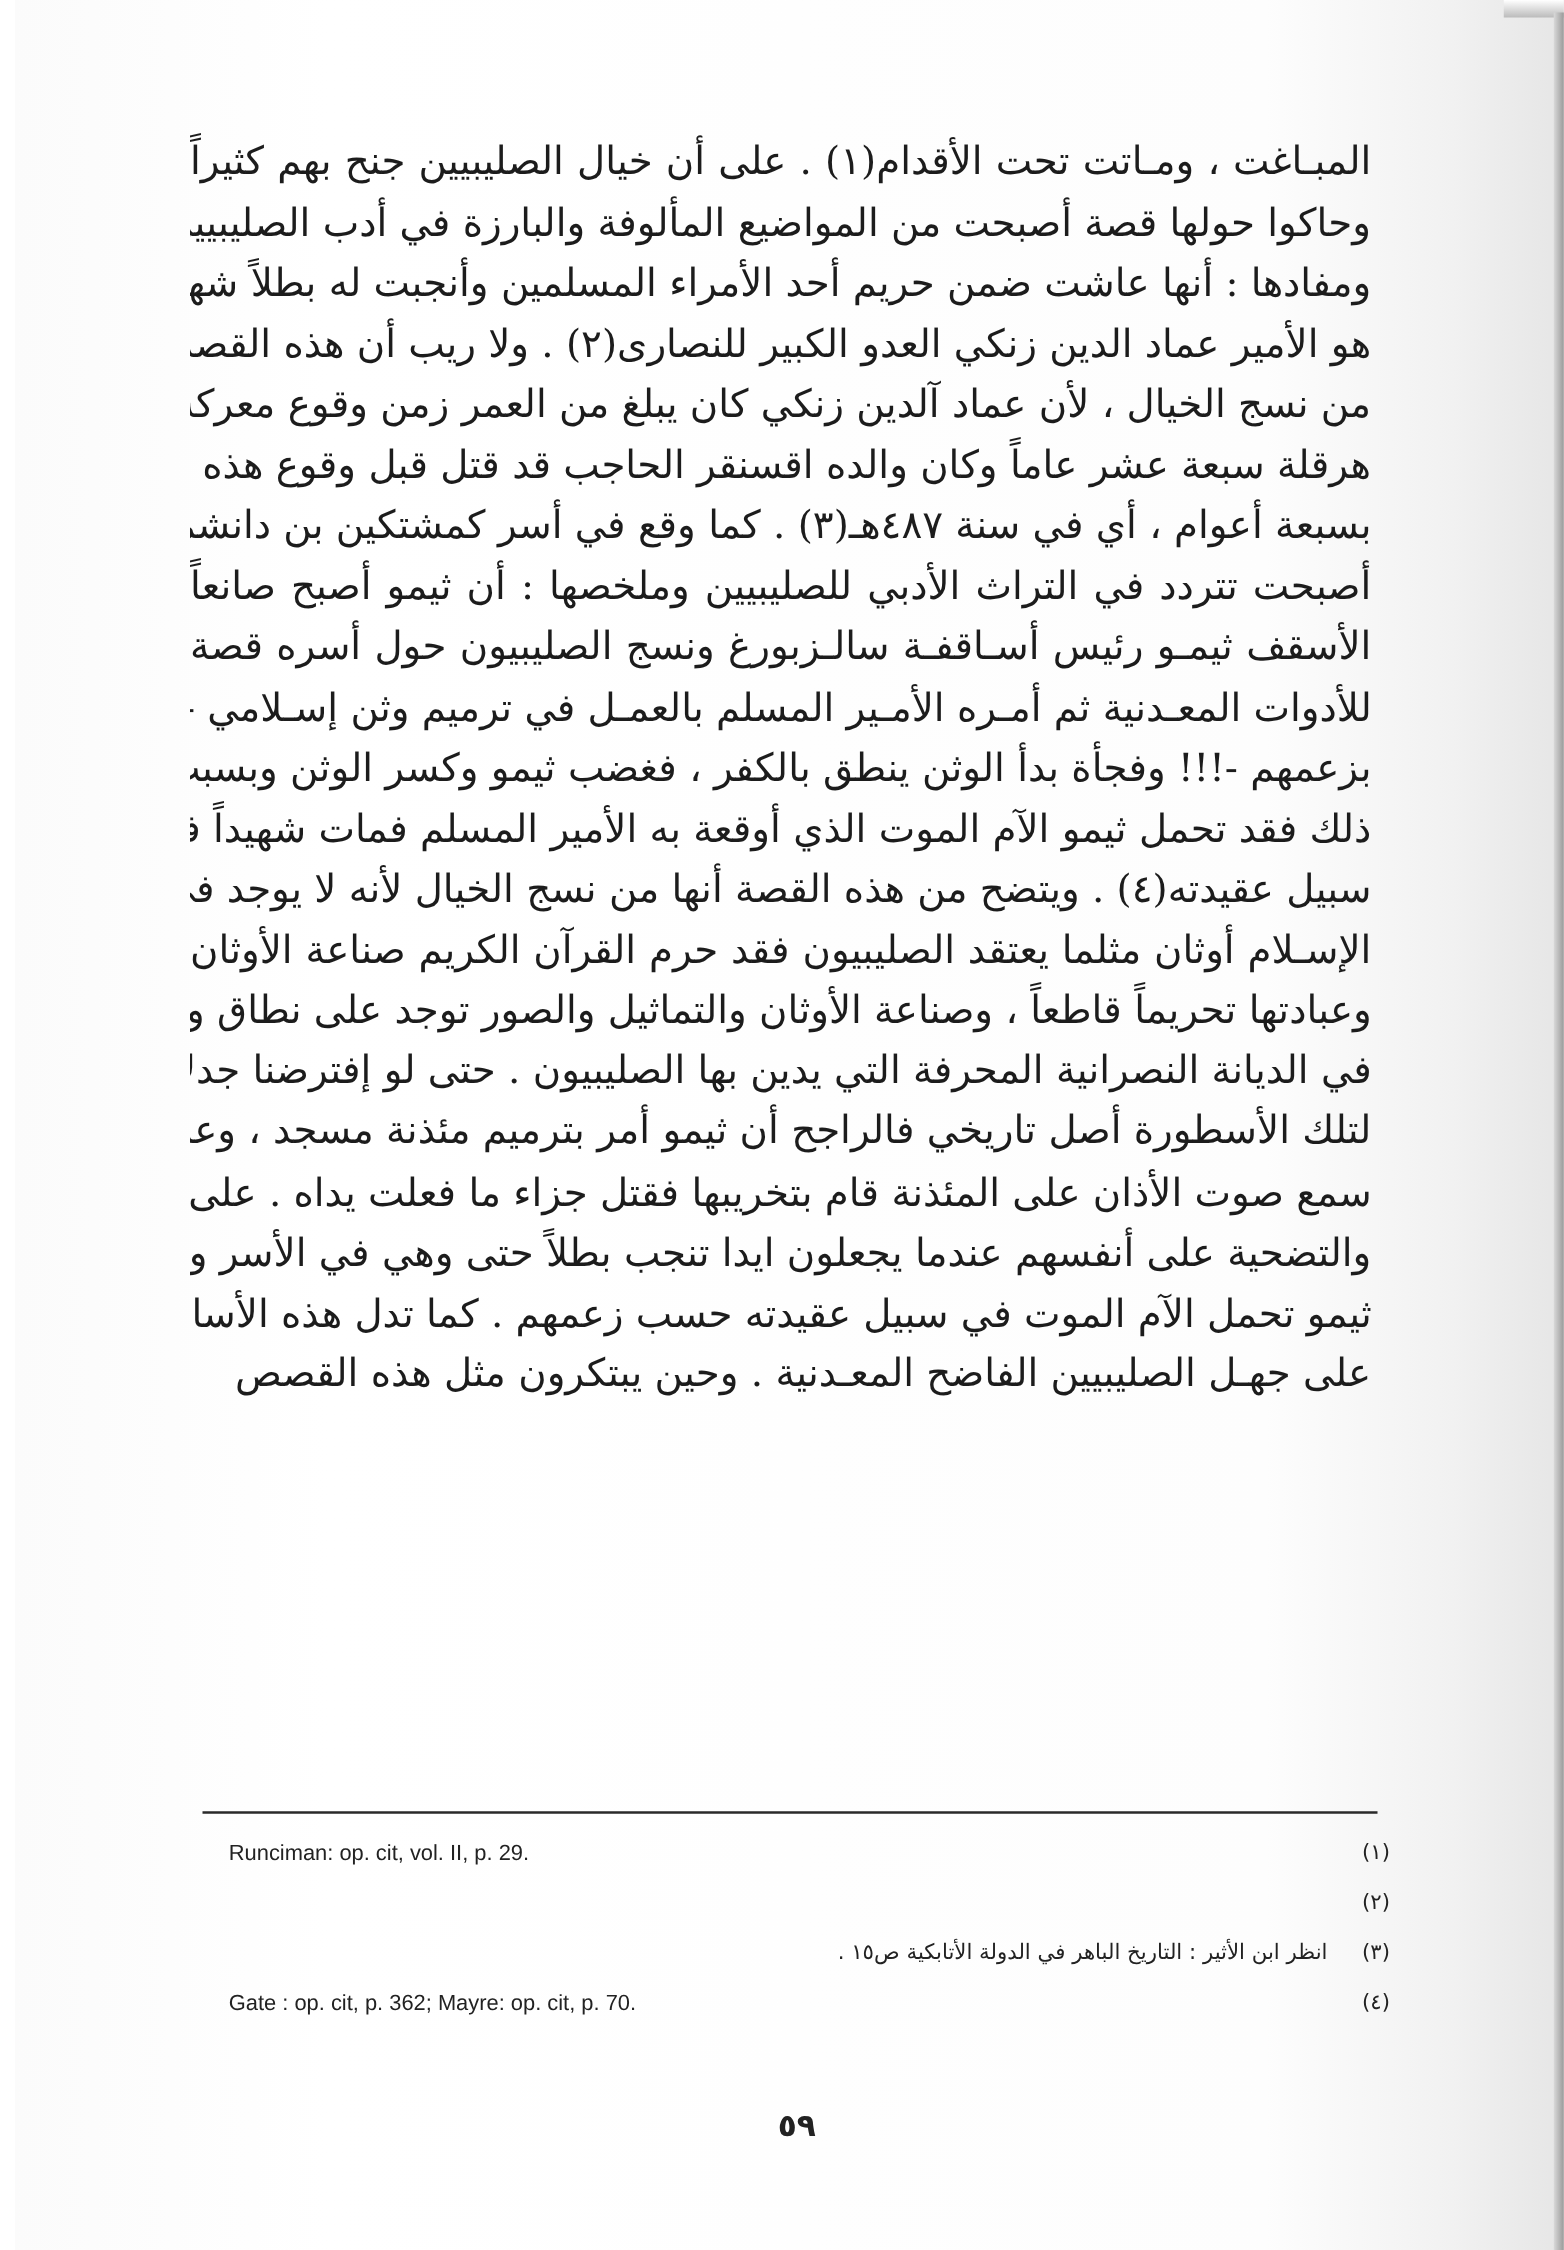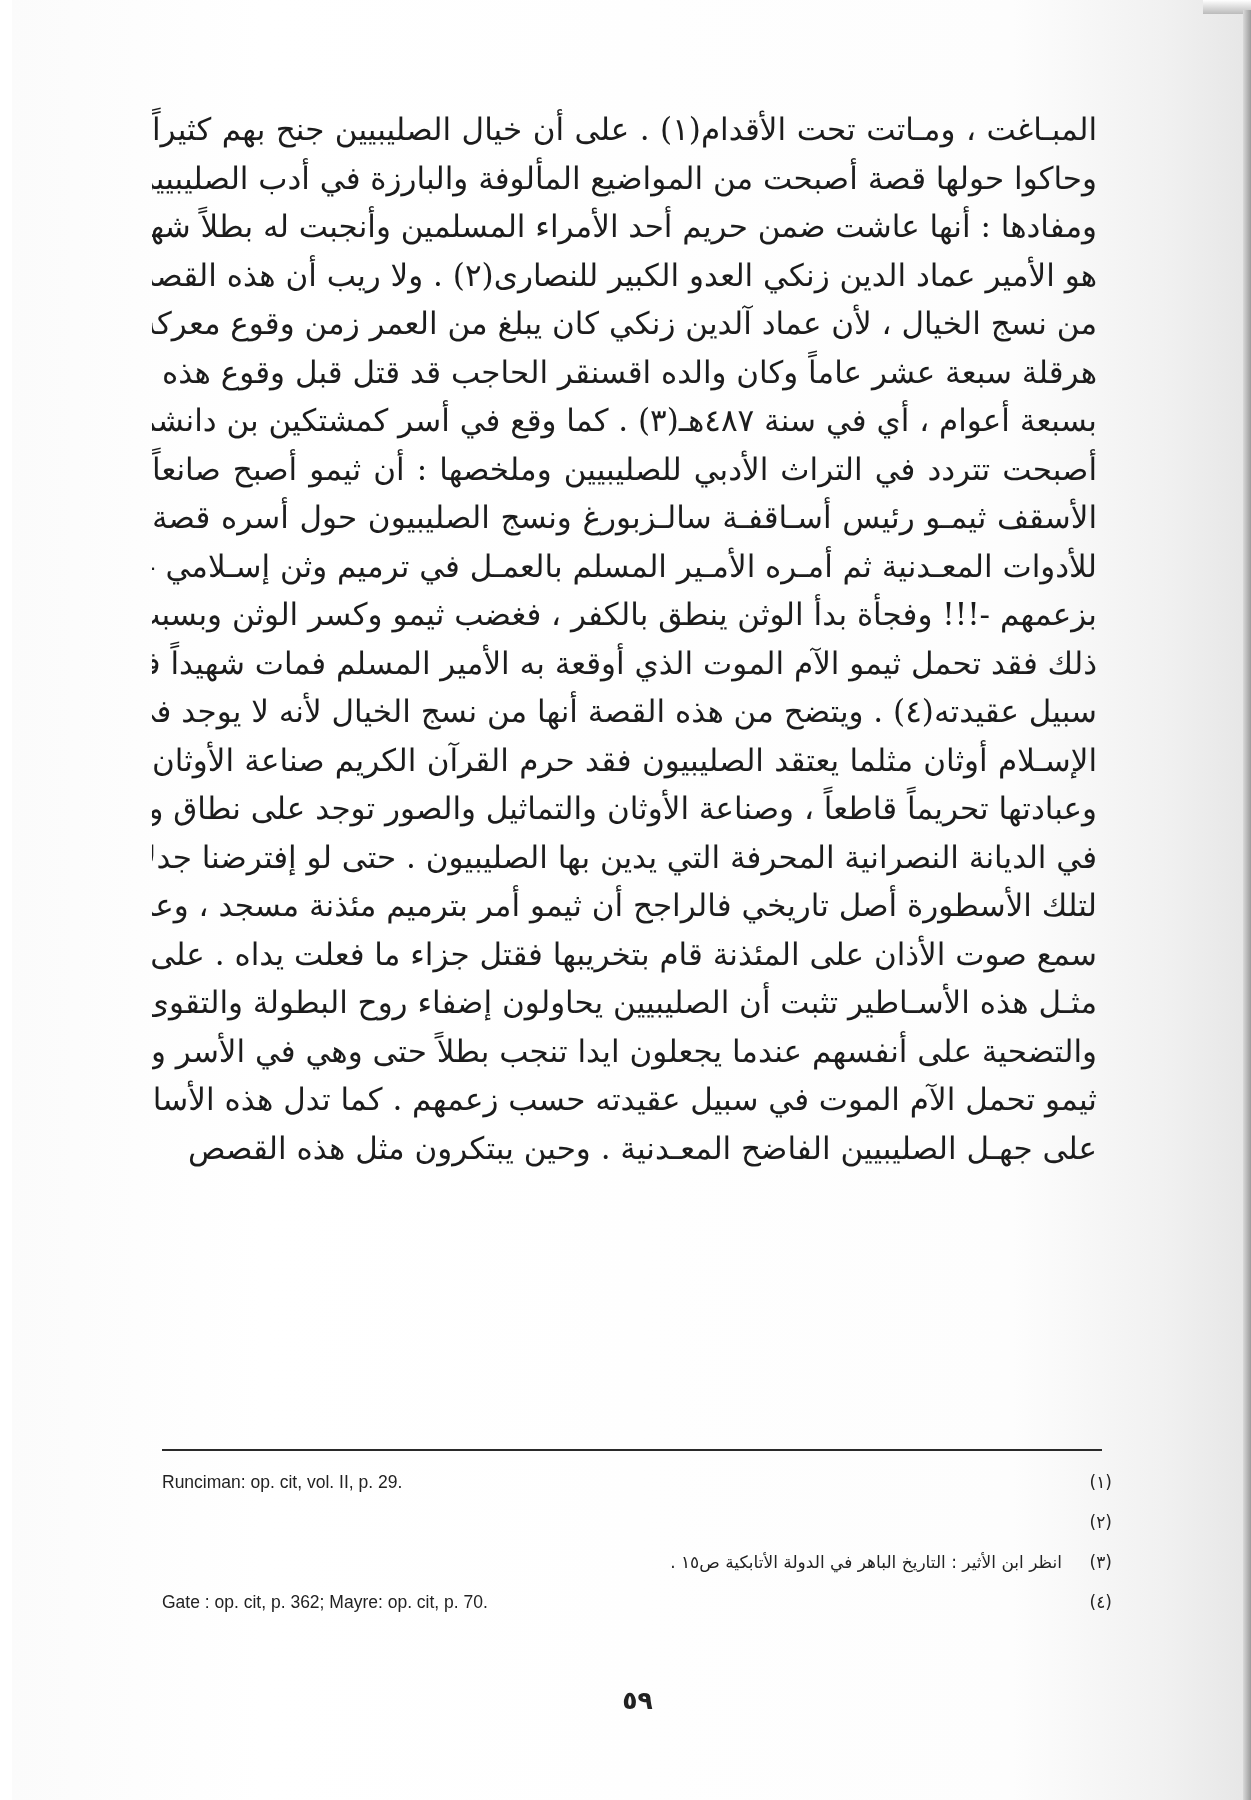--- a/index.html
+++ b/index.html
@@ -75,20 +75,21 @@
       position: absolute;
       left: 150px;
       top: 1462px;
       width: 950px;
     }
     .fn {
       position: relative;
       height: 40px;
       font-size: 17px;
       line-height: 40px;
+      margin-left: 21px;
     }
     .fn-text {
       position: absolute;
       left: 0;
       top: 0;
       font-family: "Liberation Sans", sans-serif;
       font-size: 17.5px;
       color: #222;
       white-space: nowrap;
     }
@@ -142,21 +143,20 @@
     <span class="body-line">الأسقف ثيمـو رئيس أسـاقفـة سالـزبورغ ونسج الصليبيون حول أسره قصة</span>
     <span class="body-line">للأدوات المعـدنية ثم أمـره الأمـير المسلم بالعمـل في ترميم وثن إسـلامي -</span>
     <span class="body-line">بزعمهم -!!! وفجأة بدأ الوثن ينطق بالكفر ، فغضب ثيمو وكسر الوثن وبسبب</span>
     <span class="body-line">ذلك فقد تحمل ثيمو الآم الموت الذي أوقعة به الأمير المسلم فمات شهيداً في</span>
     <span class="body-line">سبيل عقيدته(٤) . ويتضح من هذه القصة أنها من نسج الخيال لأنه لا يوجد في</span>
     <span class="body-line">الإسـلام أوثان مثلما يعتقد الصليبيون فقد حرم القرآن الكريم صناعة الأوثان</span>
     <span class="body-line">وعبادتها تحريماً قاطعاً ، وصناعة الأوثان والتماثيل والصور توجد على نطاق واسع</span>
     <span class="body-line">في الديانة النصرانية المحرفة التي يدين بها الصليبيون . حتى لو إفترضنا جدلاً أن</span>
     <span class="body-line">لتلك الأسطورة أصل تاريخي فالراجح أن ثيمو أمر بترميم مئذنة مسجد ، وعندما</span>
     <span class="body-line">سمع صوت الأذان على المئذنة قام بتخريبها فقتل جزاء ما فعلت يداه . على أن</span>
-    <span class="body-line">مثـل هذه الأسـاطير تثبت أن الصليبيين يحاولون إضفاء روح البطولة والتقوى</span>
     <span class="body-line">والتضحية على أنفسهم عندما يجعلون ايدا تنجب بطلاً حتى وهي في الأسر وأن</span>
     <span class="body-line">ثيمو تحمل الآم الموت في سبيل عقيدته حسب زعمهم . كما تدل هذه الأساطير</span>
     <span class="body-line last">على جهـل الصليبيين الفاضح المعـدنية . وحين يبتكرون مثل هذه القصص</span>
   </div>
 
   <div class="rule"></div>
 
   <div class="footnotes">
     <div class="fn">
       <span class="fn-text">Runciman: op. cit, vol. II, p. 29.</span>

